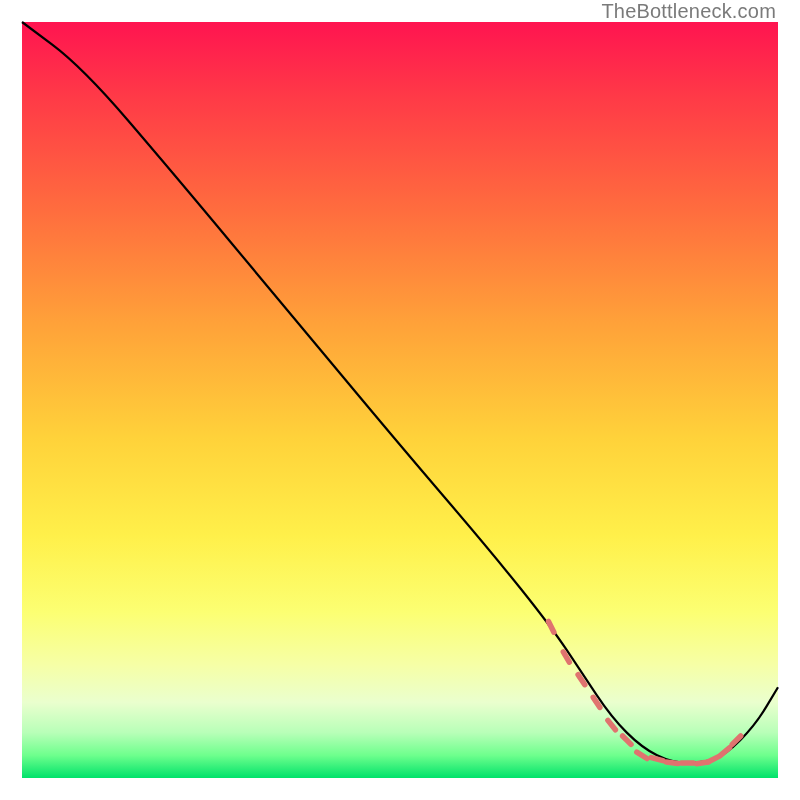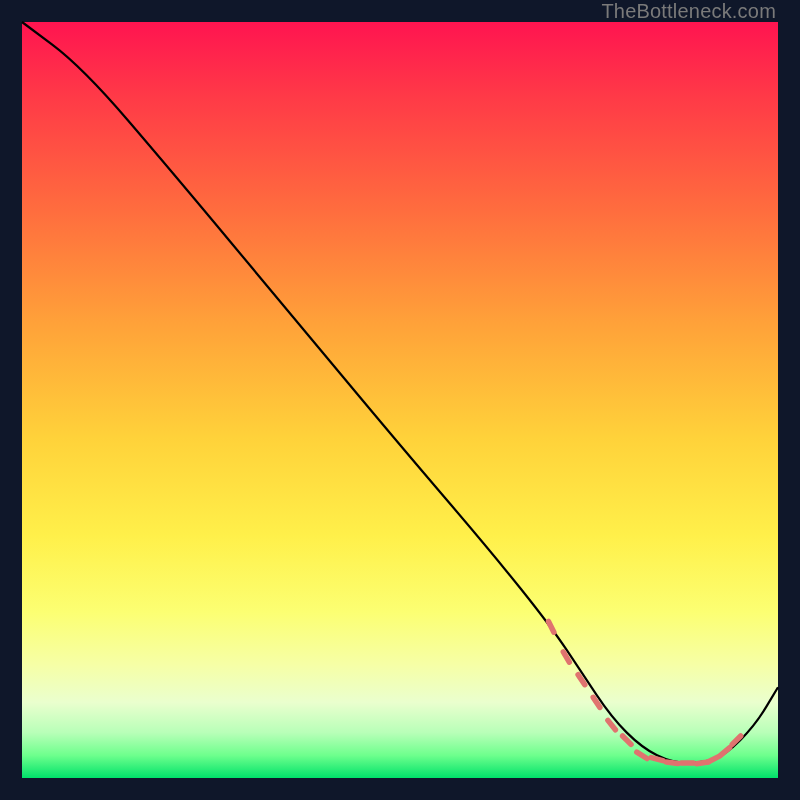--- a/index.html
+++ b/index.html
@@ -1,21 +1,21 @@
 <!DOCTYPE html>
 <html><head>
 <meta charset="utf-8">
 <style>
   * { margin: 0; padding: 0; box-sizing: border-box; }
   html, body { width: 800px; height: 800px; background: #000; overflow: hidden; }
   .frame {
     position: relative;
     width: 800px;
     height: 800px;
-    background: #0f172a;
+    background: #ffffff;
   }
   .plot {
     position: absolute;
     left: 22px;
     top: 22px;
     width: 756px;
     height: 756px;
     
     background: linear-gradient(
       to bottom,

